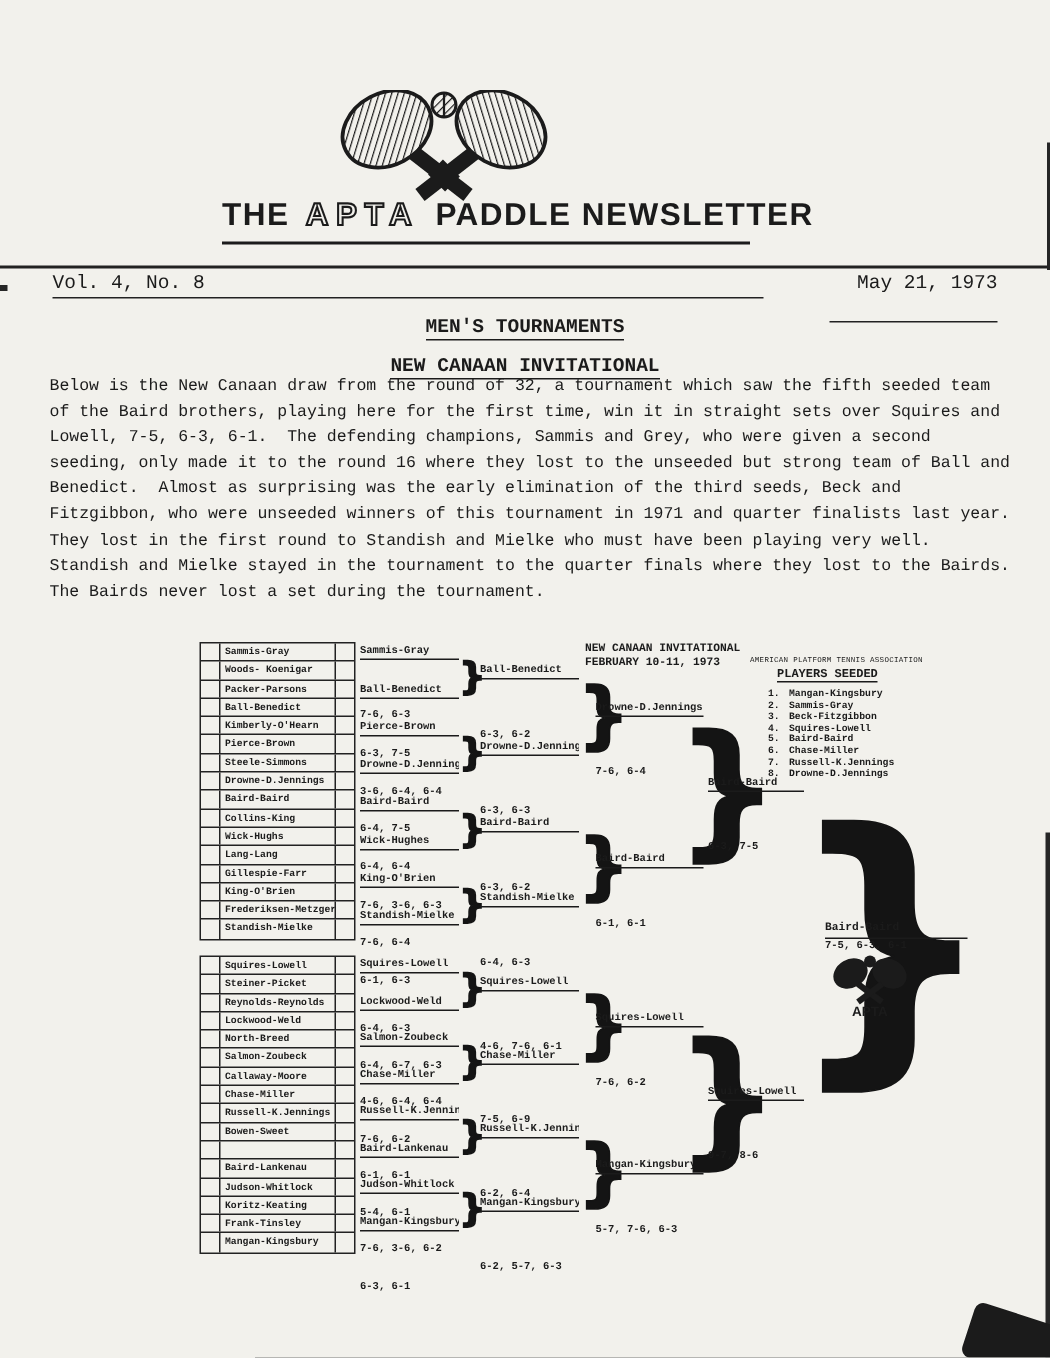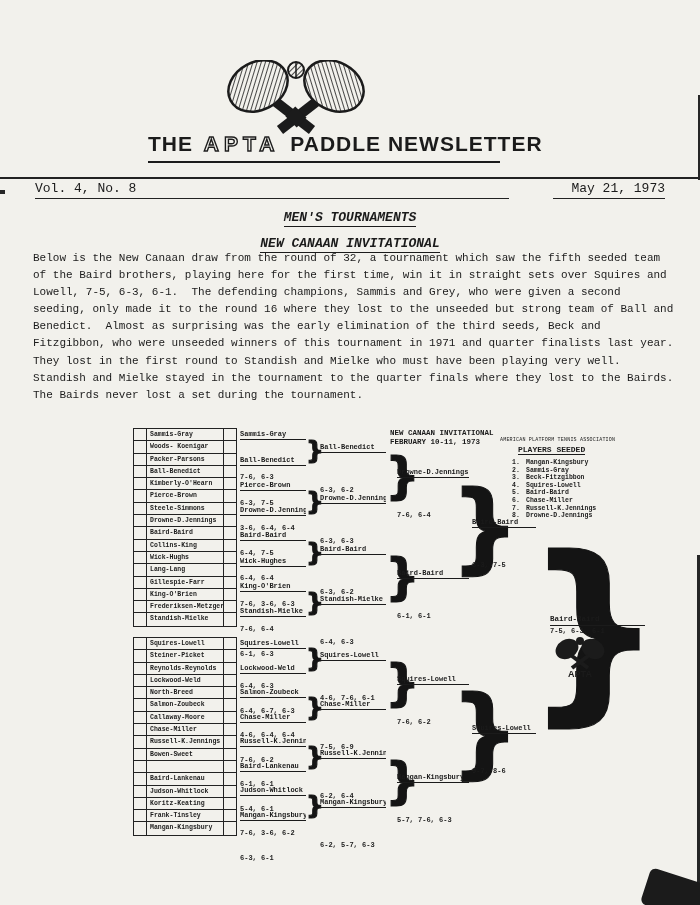--- a/index.html
+++ b/index.html
@@ -17,25 +17,25 @@
     white-space:nowrap;
   }
   .mast-title .apta {
     letter-spacing:5px; color:rgba(242,241,236,0.9);
     -webkit-text-stroke:1.4px #1b1b1b; padding:0 4px;
   }
   
   .toprule { position:absolute; left:0; top:177px; width:700px; border-top:2px solid #222; }
   .issue { position:absolute; left:35px; top:181px; width:630px; font-size:13px; }
   .issue .vol { position:absolute; left:0; top:0; width:474px; border-bottom:1.5px solid #222; padding-bottom:2px; }
-  .issue .dt  { position:absolute; left:518px; top:0; width:112px; border-bottom:1.5px solid #222; padding-bottom:2px; text-align:right;}
+  .issue .dt  { position:absolute; left:518px; top:0; width:112px; border-bottom:1.5px solid #222; padding-bottom:18px; text-align:right;}
   
   .h1 { position:absolute; left:0; top:210px; width:700px; text-align:center; font-size:13px; font-weight:bold; }
   .h2 { position:absolute; left:0; top:236px; width:700px; text-align:center; font-size:13px; font-weight:bold; }
-  .h1 span, .h2 span { border-bottom:1.5px solid #1b1b1b; padding-bottom:1px;font-style:italic; }
+  .h1 span, .h2 span { border-bottom:1.5px solid #1b1b1b; padding-bottom:1px; }
   .article { position:absolute; left:33px; top:250px; width:642px; font-size:11px; line-height:17.1px; white-space:pre-wrap; }
   
   .bt { position:absolute; left:390px; top:429px; font-size:7.5px; font-weight:bold; line-height:9px; white-space:nowrap; }
   .entry { position:absolute; font-weight:bold; }
   .entry .nm { display:block; font-size:7px; line-height:8px; border-bottom:1px solid #1b1b1b; padding-bottom:1px; white-space:nowrap; overflow:hidden; }
   .entry .sc { display:block; font-size:7px; line-height:8px; padding-top:1px; white-space:nowrap;margin-top:32px; }
   .brace { position:absolute; font-family:"DejaVu Sans", sans-serif; font-weight:bold; color:#141414; -webkit-text-stroke:1.1px #141414; }
   .brace::before { content:"}"; }
   
   .r32 { position:absolute; left:133px; width:104px; border:1.5px solid #222; box-sizing:border-box; background:#f2f1ec; }

